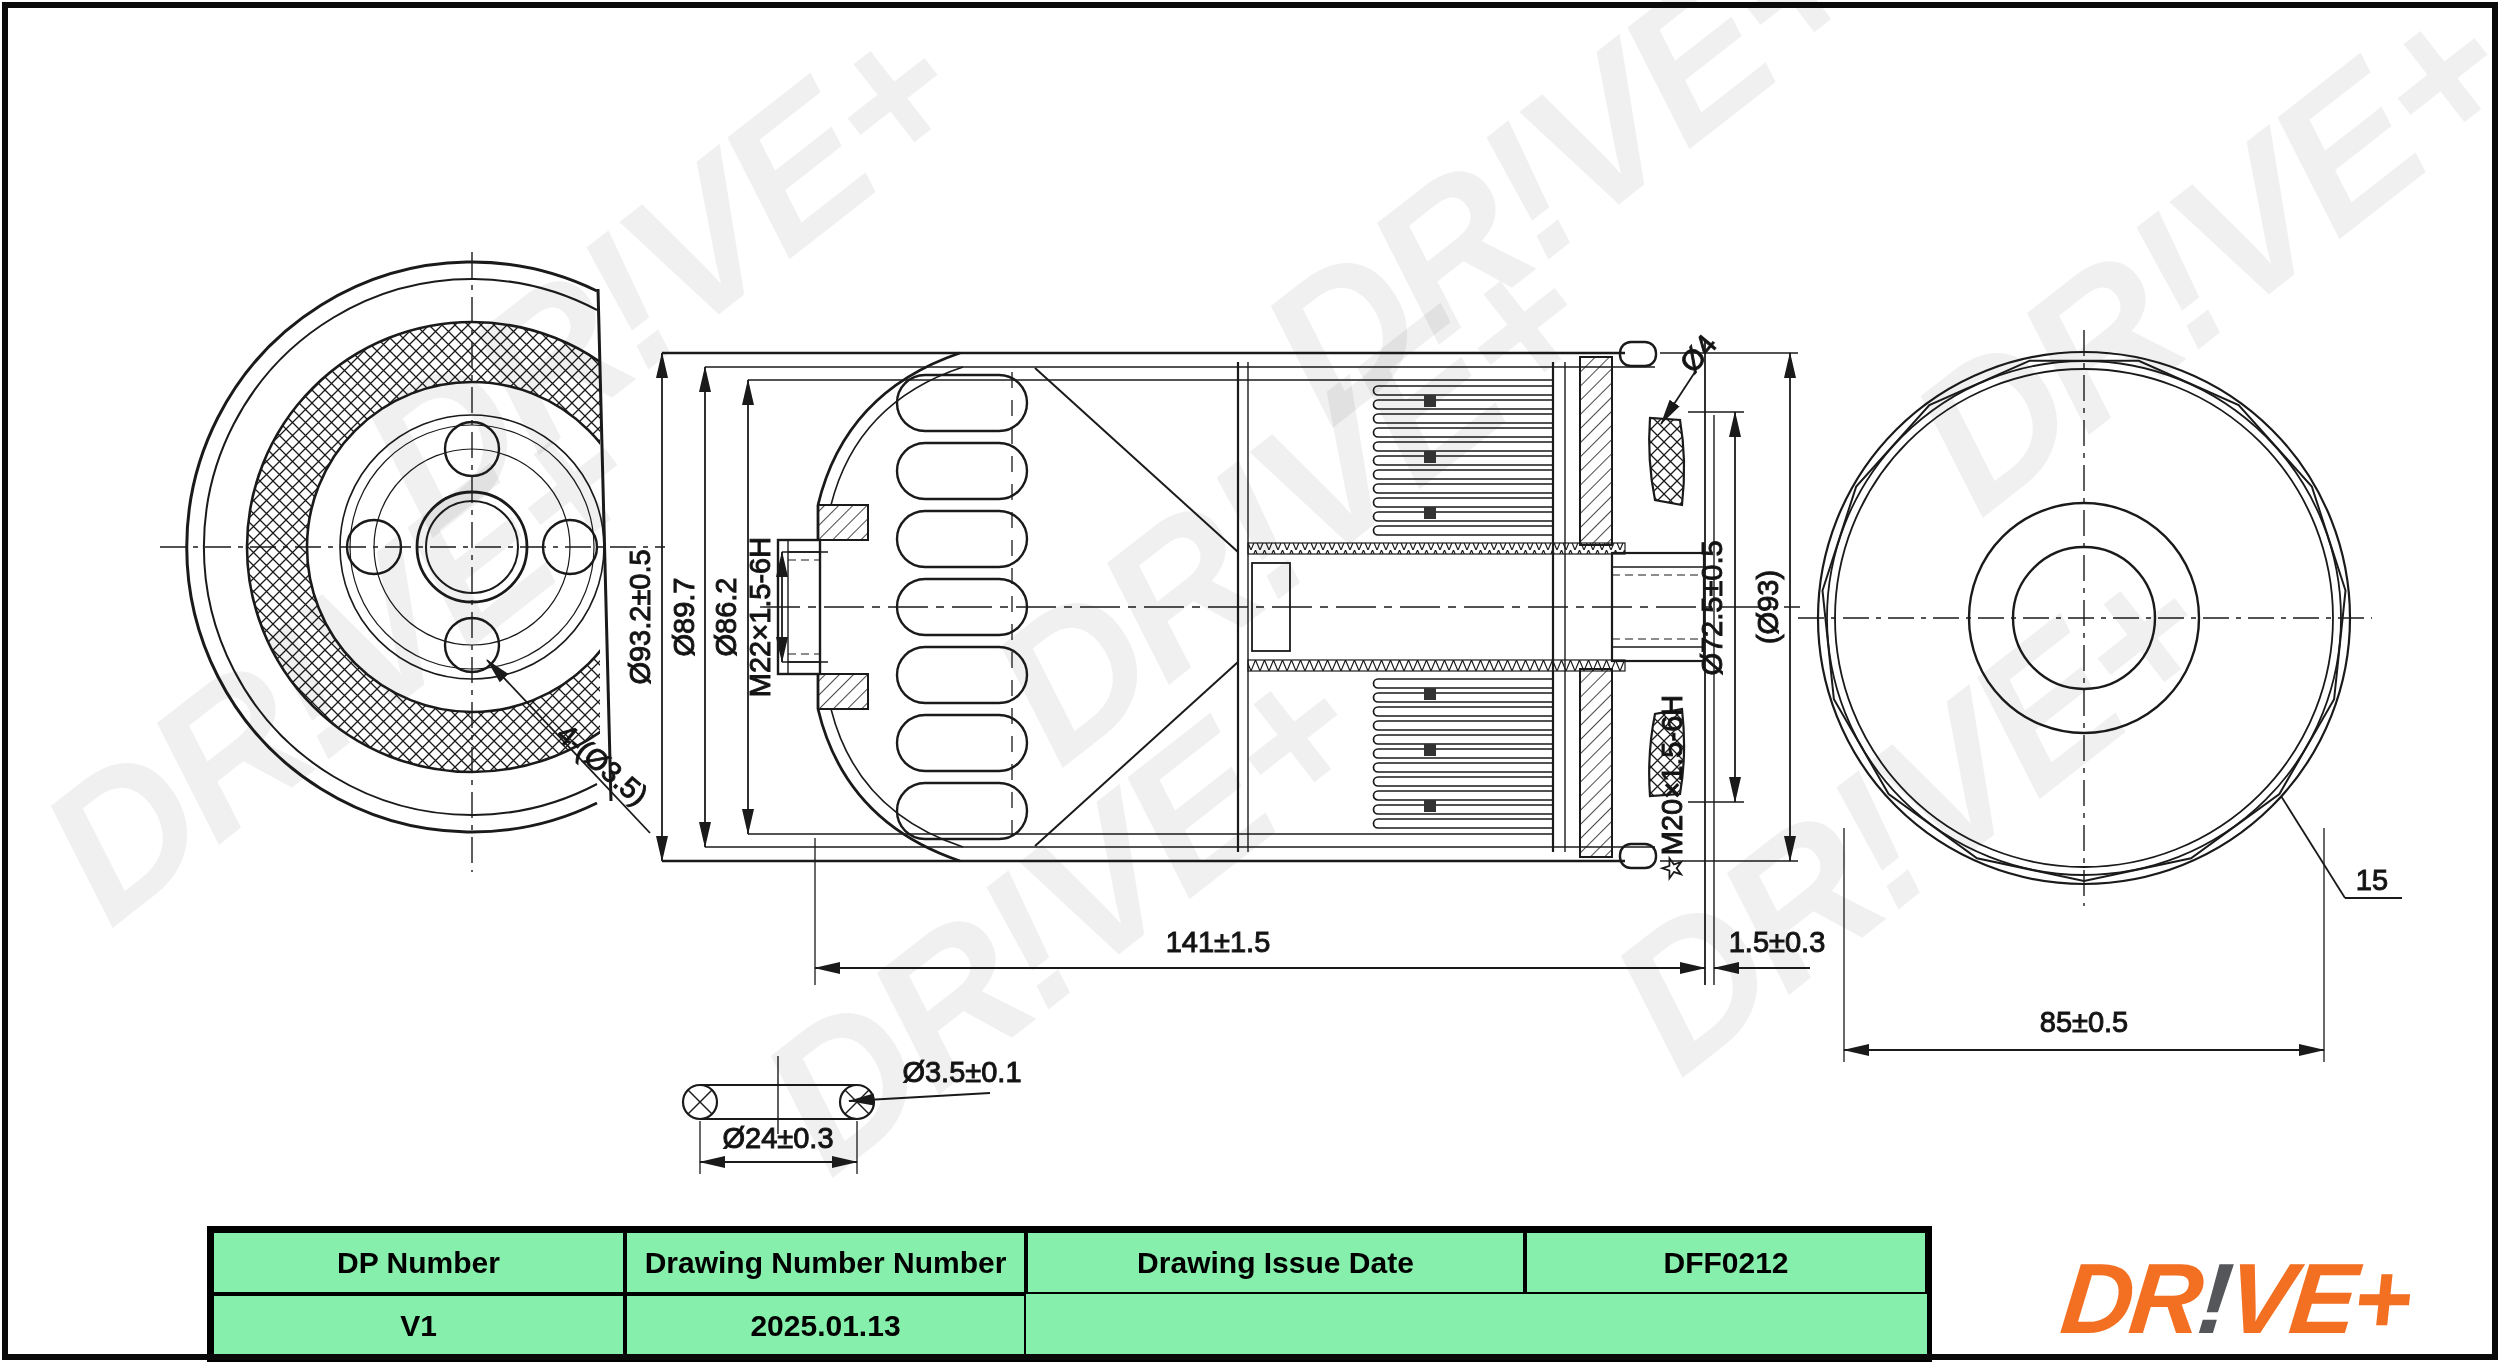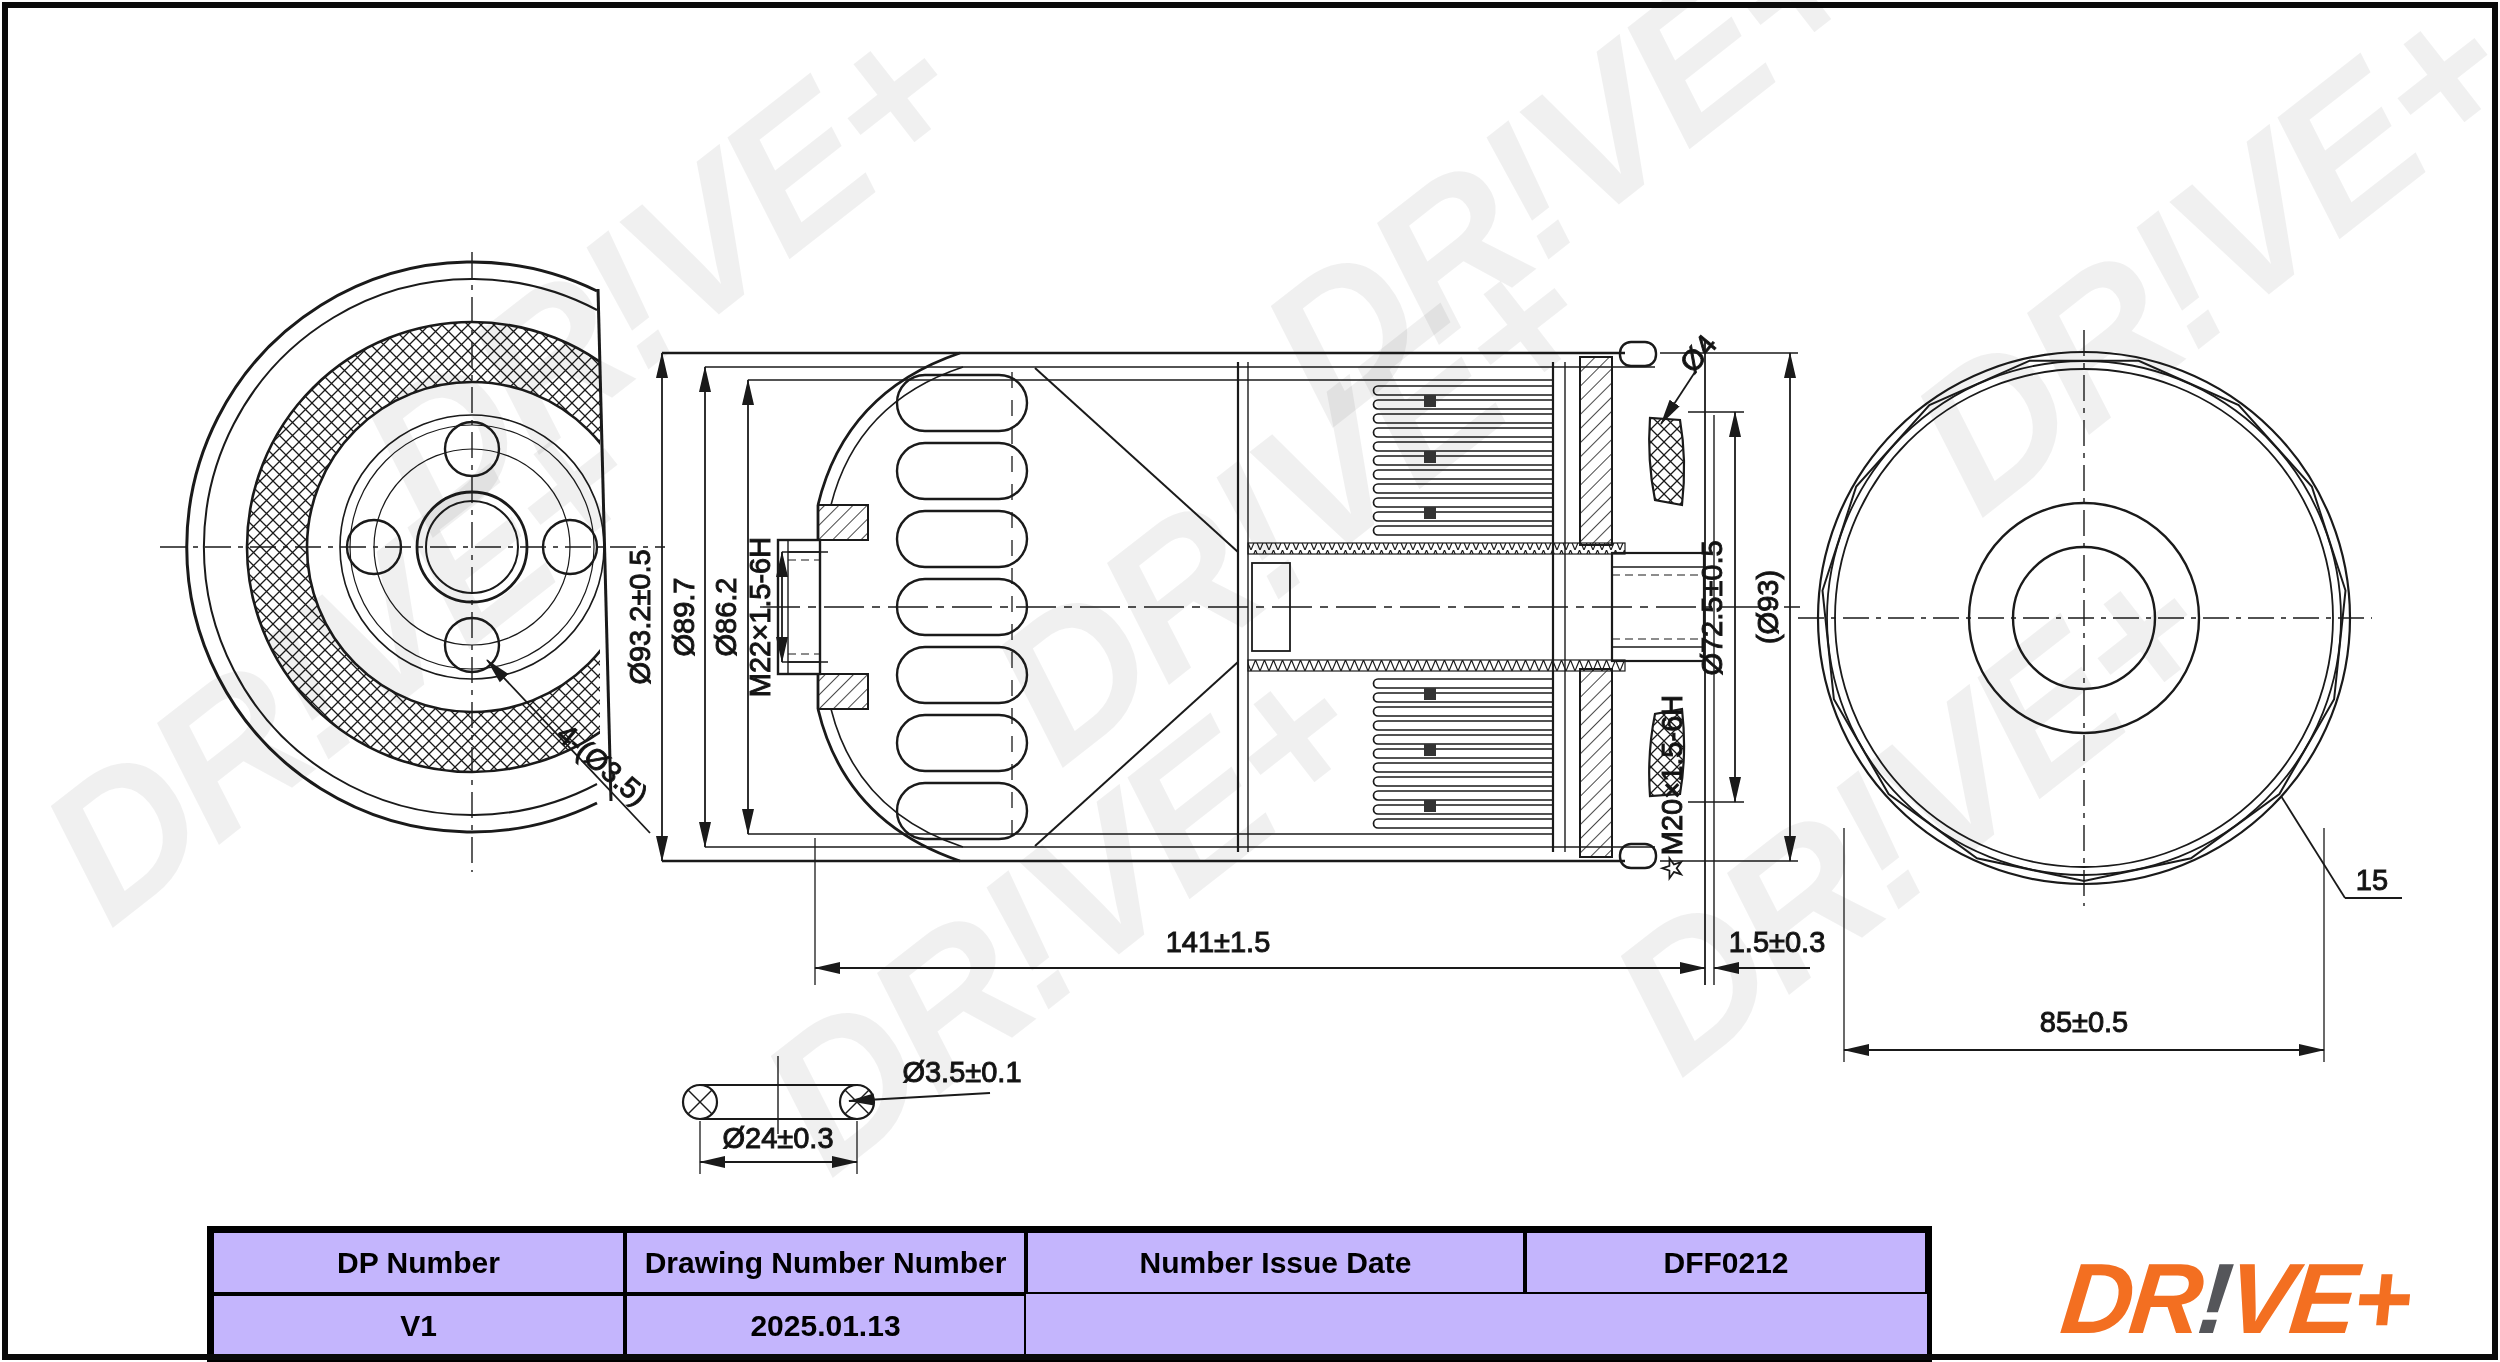--- a/index.html
+++ b/index.html
@@ -5,21 +5,21 @@
   html,body{margin:0;padding:0;background:#888;}
   .page{position:relative;width:2500px;height:1362px;background:#ffffff;overflow:hidden;
         font-family:"Liberation Sans", sans-serif;}
   .frame{position:absolute;left:2px;top:2px;right:2px;bottom:2px;border:6px solid #0a0a0a;pointer-events:none;}
   svg{position:absolute;left:0;top:0;}
   svg text{font-family:"Liberation Sans", sans-serif;fill:#111;}
   .dimtxt{font-size:29px;}
   .wm{font-size:195px;font-weight:bold;font-style:italic;letter-spacing:-6px;fill:#000;opacity:0.055;}
   .tblock{position:absolute;left:207px;top:1226px;display:grid;
           grid-template-columns:413px 401px 499px 402px;grid-auto-rows:63px;
-          border:5px solid #000;background:#c4b5fd;}
+          border:5px solid #000;background:#86efac;}
   .tblock .c{border:2.5px solid #000;display:flex;align-items:center;justify-content:center;
              font-weight:bold;font-size:30px;color:#000;white-space:nowrap;}
   .logo{position:absolute;left:1985px;top:1244px;width:500px;height:108px;
         display:flex;align-items:center;justify-content:center;
         font-size:100px;font-weight:bold;font-style:italic;letter-spacing:-4px;
         transform:skewX(-6deg);white-space:nowrap;}
   .logo .or{color:#F36F21;}
   .logo .gr{color:#55565A;}
 </style>
 </head>
@@ -261,21 +261,21 @@
       <text class="dimtxt" text-anchor="middle" x="778" y="1148">Ø24±0.3</text>
 
       <line x1="990" y1="1093" x2="849" y2="1101" stroke-width="1.8" marker-end="url(#arw)"></line>
       <text class="dimtxt" text-anchor="middle" x="962" y="1082">Ø3.5±0.1</text>
     </g>
   </svg>
 
   <div class="tblock">
     <div class="c">DP Number</div>
     <div class="c">Drawing Number Number</div>
-    <div class="c">Number Issue Date</div>
+    <div class="c">Drawing Issue Date</div>
     <div class="c">DFF0212</div>
     <div class="c">V1</div>
     <div class="c">2025.01.13</div>
   </div>
 
   <div class="logo">
     <span class="or">DR</span>
       <span class="gr">!</span>
       <span class="or">VE+</span>
   </div>

